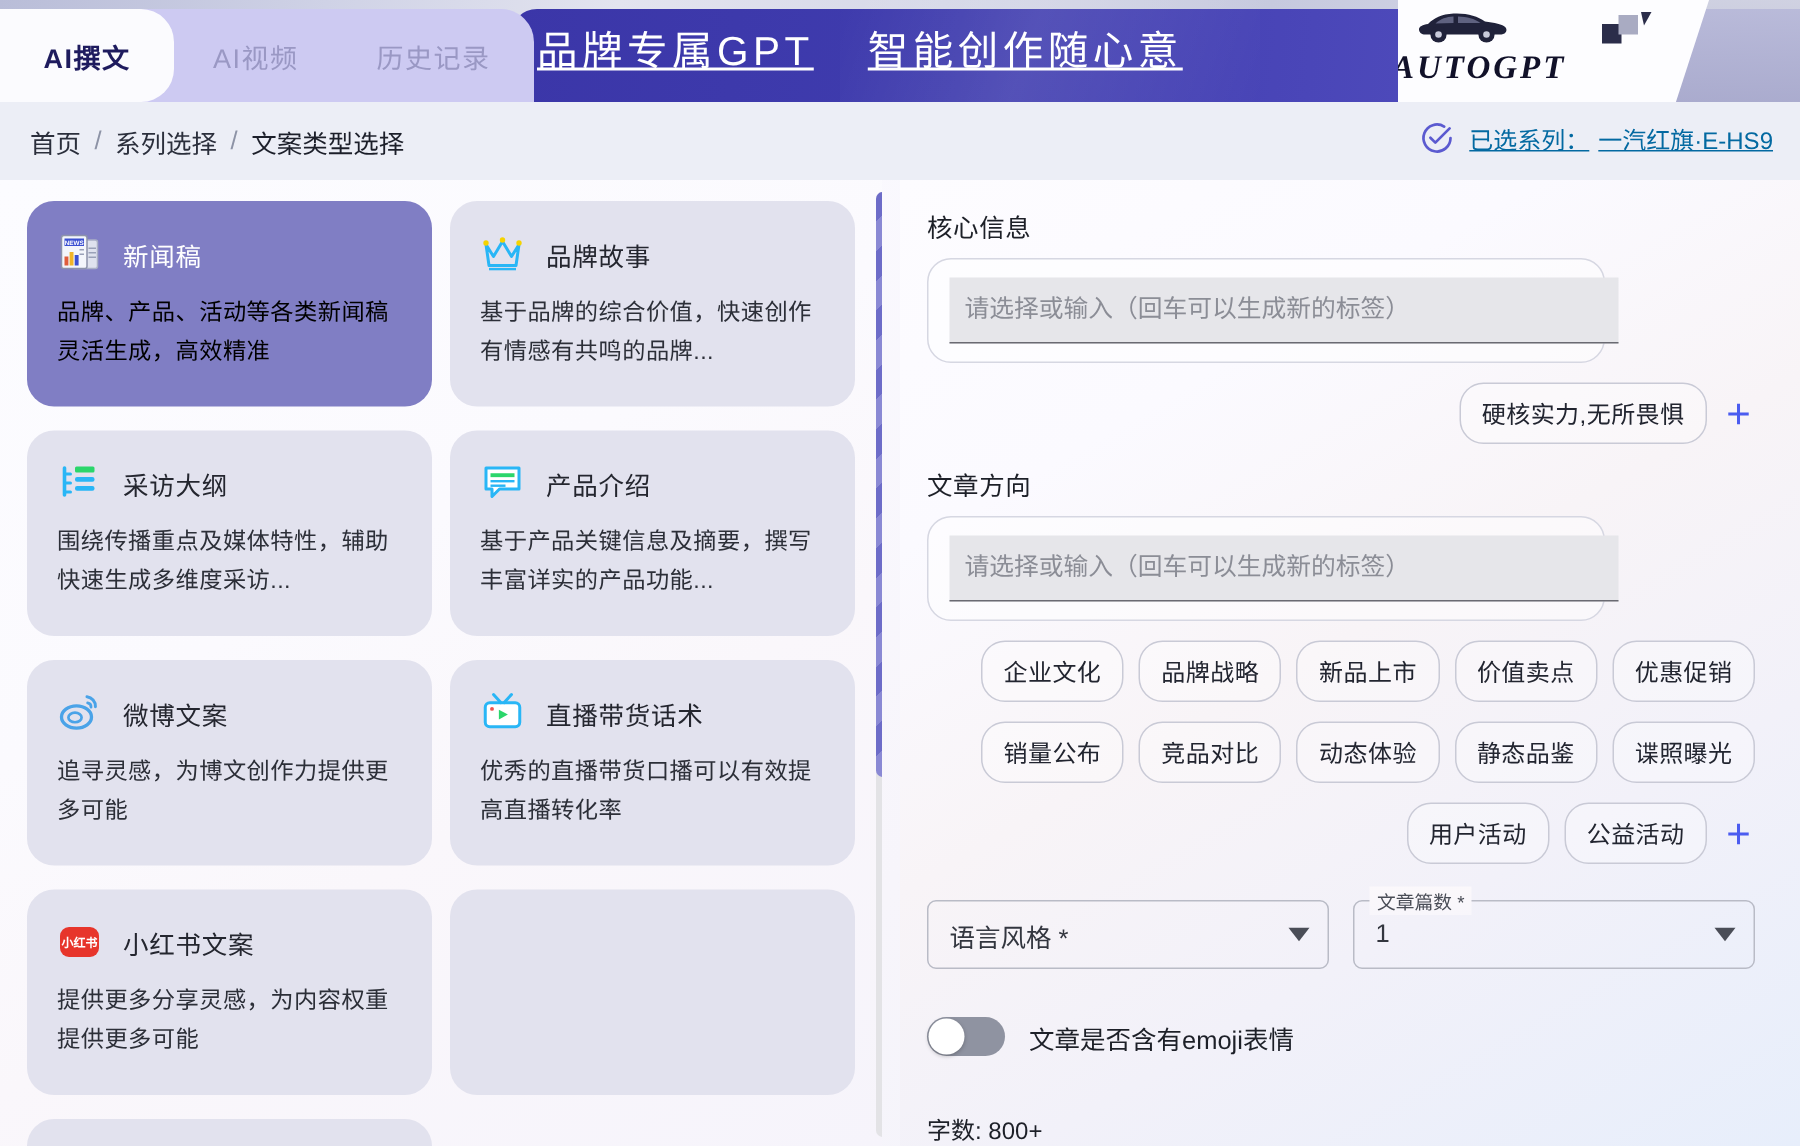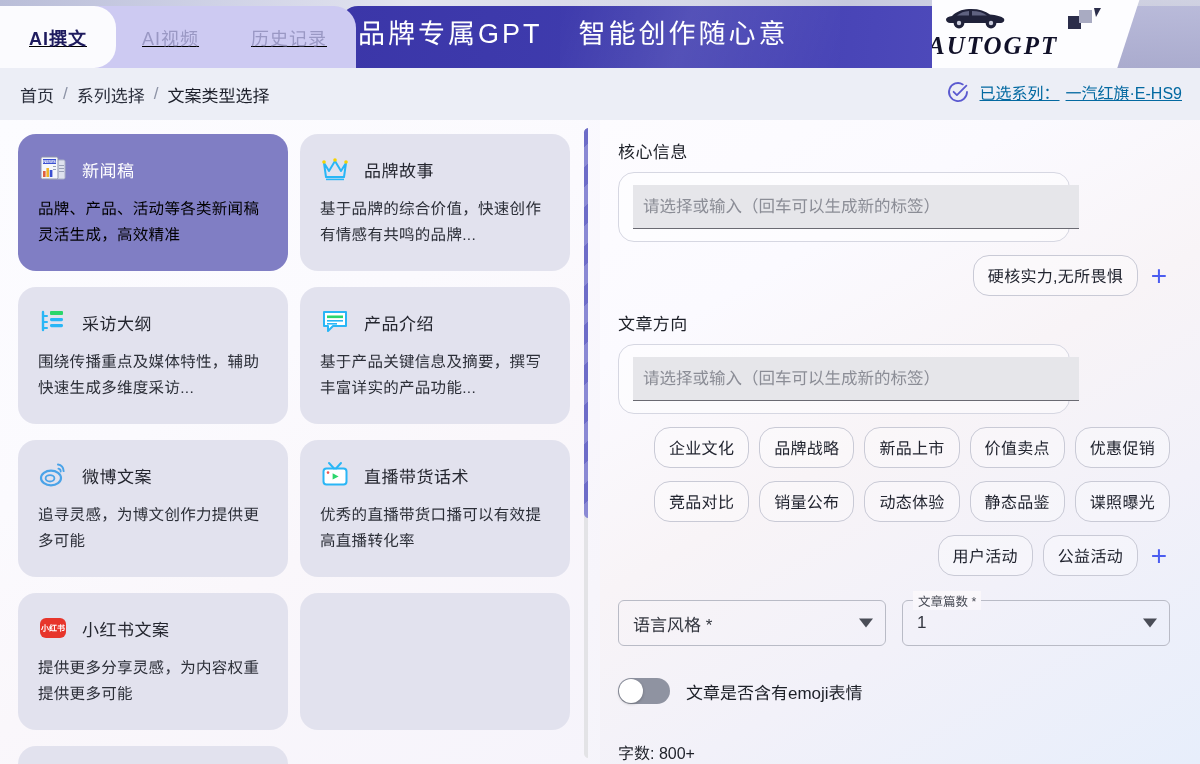--- a/index.html
+++ b/index.html
@@ -24,21 +24,21 @@
     clip-path: polygon(0 0, 100% 0, 100% 100%, 0 100%);
   }
   .banner-shine {
     position: absolute; left: 560px; top: 0; width: 280px; height: 68px;
     background: linear-gradient(110deg, rgba(255,255,255,0) 0%, rgba(255,255,255,0.10) 45%, rgba(255,255,255,0) 100%);
     pointer-events: none;
   }
   .banner-text {
     position: absolute; left: 358px; top: 12px;
     color: #ffffff; font-size: 27px; letter-spacing: 3px; font-weight: 400;
-    white-space: nowrap; line-height: 44px;
+    white-space: nowrap; line-height: 44px; text-decoration: underline;
   }
   .banner-text .t2 { margin-left: 36px; }
 
   
   .logo-slab {
     position: absolute; right: 0; top: 0; width: 268px; height: 68px;
     overflow: hidden;
   }
   .logo-white {
     position: absolute; right: 72px; top: -4px; width: 230px; height: 78px;
@@ -50,26 +50,26 @@
     background: linear-gradient(180deg,#cdcfe0,#b7b9cf);
     transform: skewX(-18deg);
     opacity: .85;
   }
   .logo-inner { position: absolute; right: 84px; top: 4px; width: 190px; height: 62px; }
   .logo-car { position: absolute; left: 18px; top: 2px; }
   .logo-mark { position: absolute; right: 14px; top: 4px; }
   .logo-word {
     position: absolute; left: 2px; top: 28px;
     font-family: "Liberation Serif", serif;
-    font-style: italic; font-weight: 700; font-size: 25px;
+    font-style: italic; font-weight: 700; font-size: 22px;
     color: #111129; letter-spacing: 2px;
   }
 
   
-  .tabs { position: absolute; left: 0; top: 6px; height: 62px; display: flex; align-items: stretch; text-decoration: underline; }
+  .tabs { position: absolute; left: 0; top: 6px; height: 62px; display: flex; align-items: stretch; }
   .tab-strip {
     position: absolute; left: 0; top: 6px; width: 356px; height: 62px;
     background: #cdcaf2;
     border-top-right-radius: 22px;
   }
   .tab {
     position: relative; z-index: 3;
     display: flex; align-items: center; justify-content: center;
     height: 62px; padding: 0 26px;
     font-size: 18px; color: #9a98c4; letter-spacing: 1px;
@@ -442,22 +442,22 @@
           </div>
 
           <div class="chiprow">
             <span class="chip">企业文化</span>
             <span class="chip">品牌战略</span>
             <span class="chip">新品上市</span>
             <span class="chip">价值卖点</span>
             <span class="chip">优惠促销</span>
           </div>
           <div class="chiprow">
+            <span class="chip">销量公布</span>
             <span class="chip">竞品对比</span>
-            <span class="chip">销量公布</span>
             <span class="chip">动态体验</span>
             <span class="chip">静态品鉴</span>
             <span class="chip">谍照曝光</span>
           </div>
           <div class="chiprow">
             <span class="chip">用户活动</span>
             <span class="chip">公益活动</span>
             <span class="plus">+</span>
           </div>
         </div>

